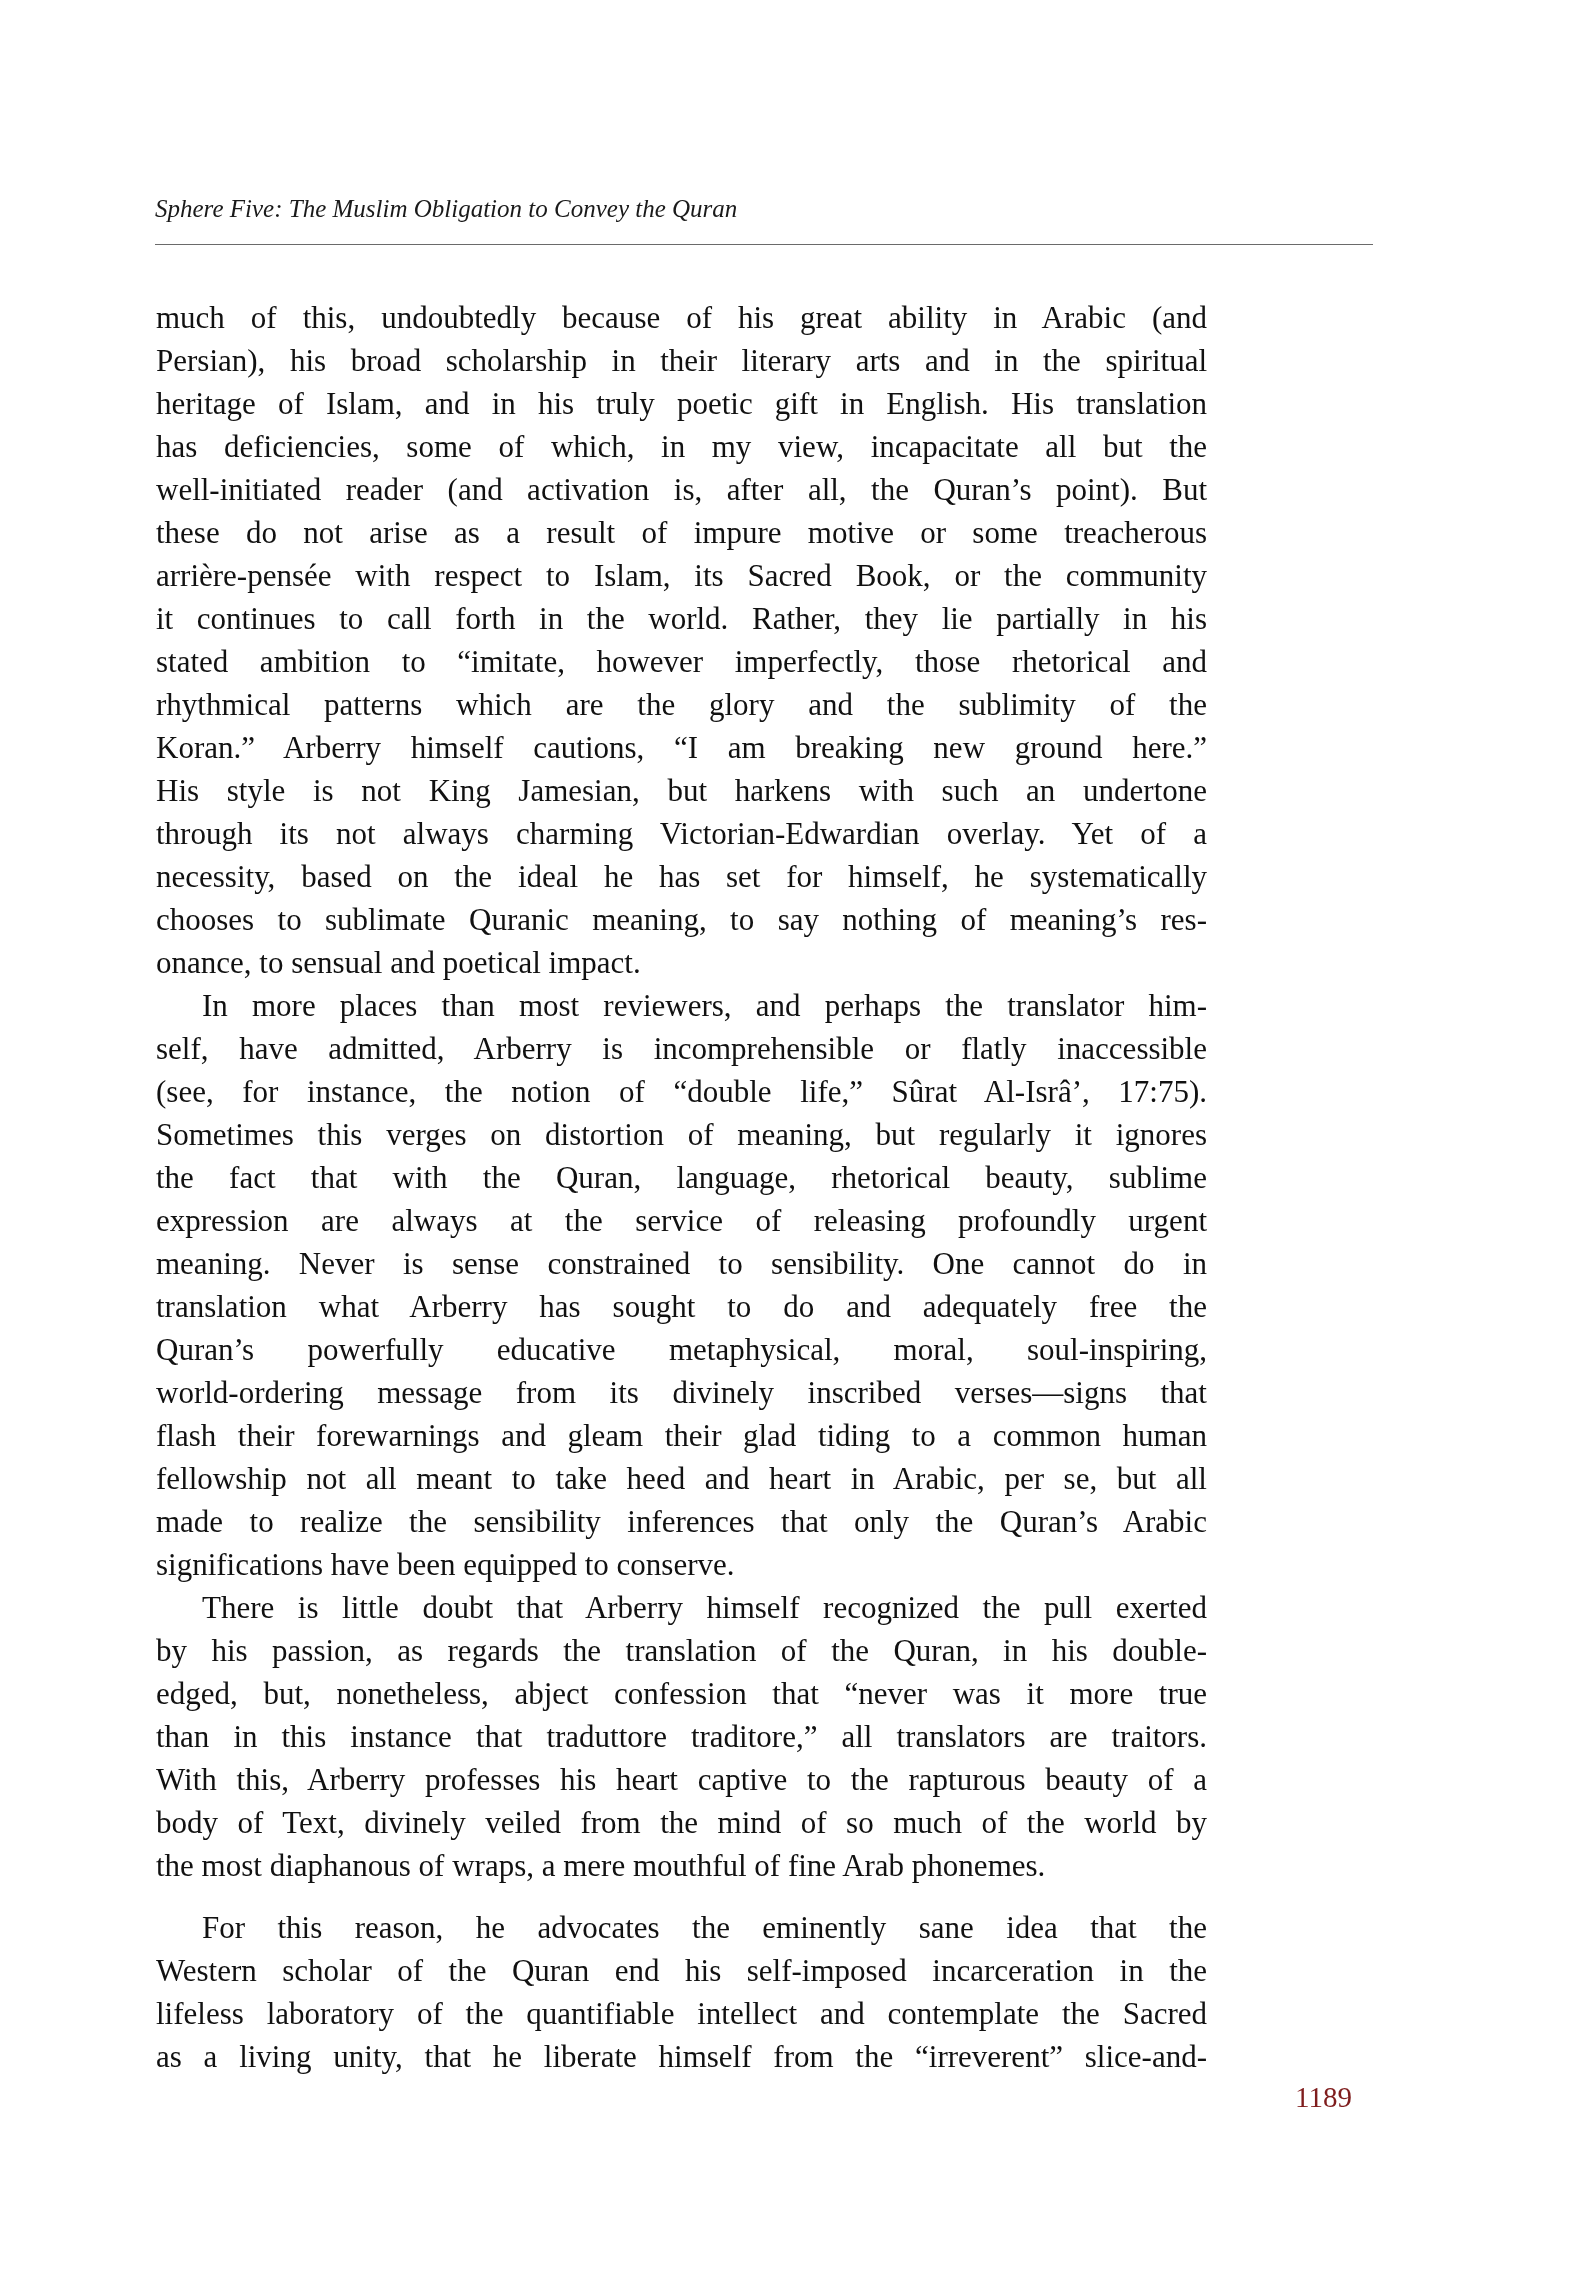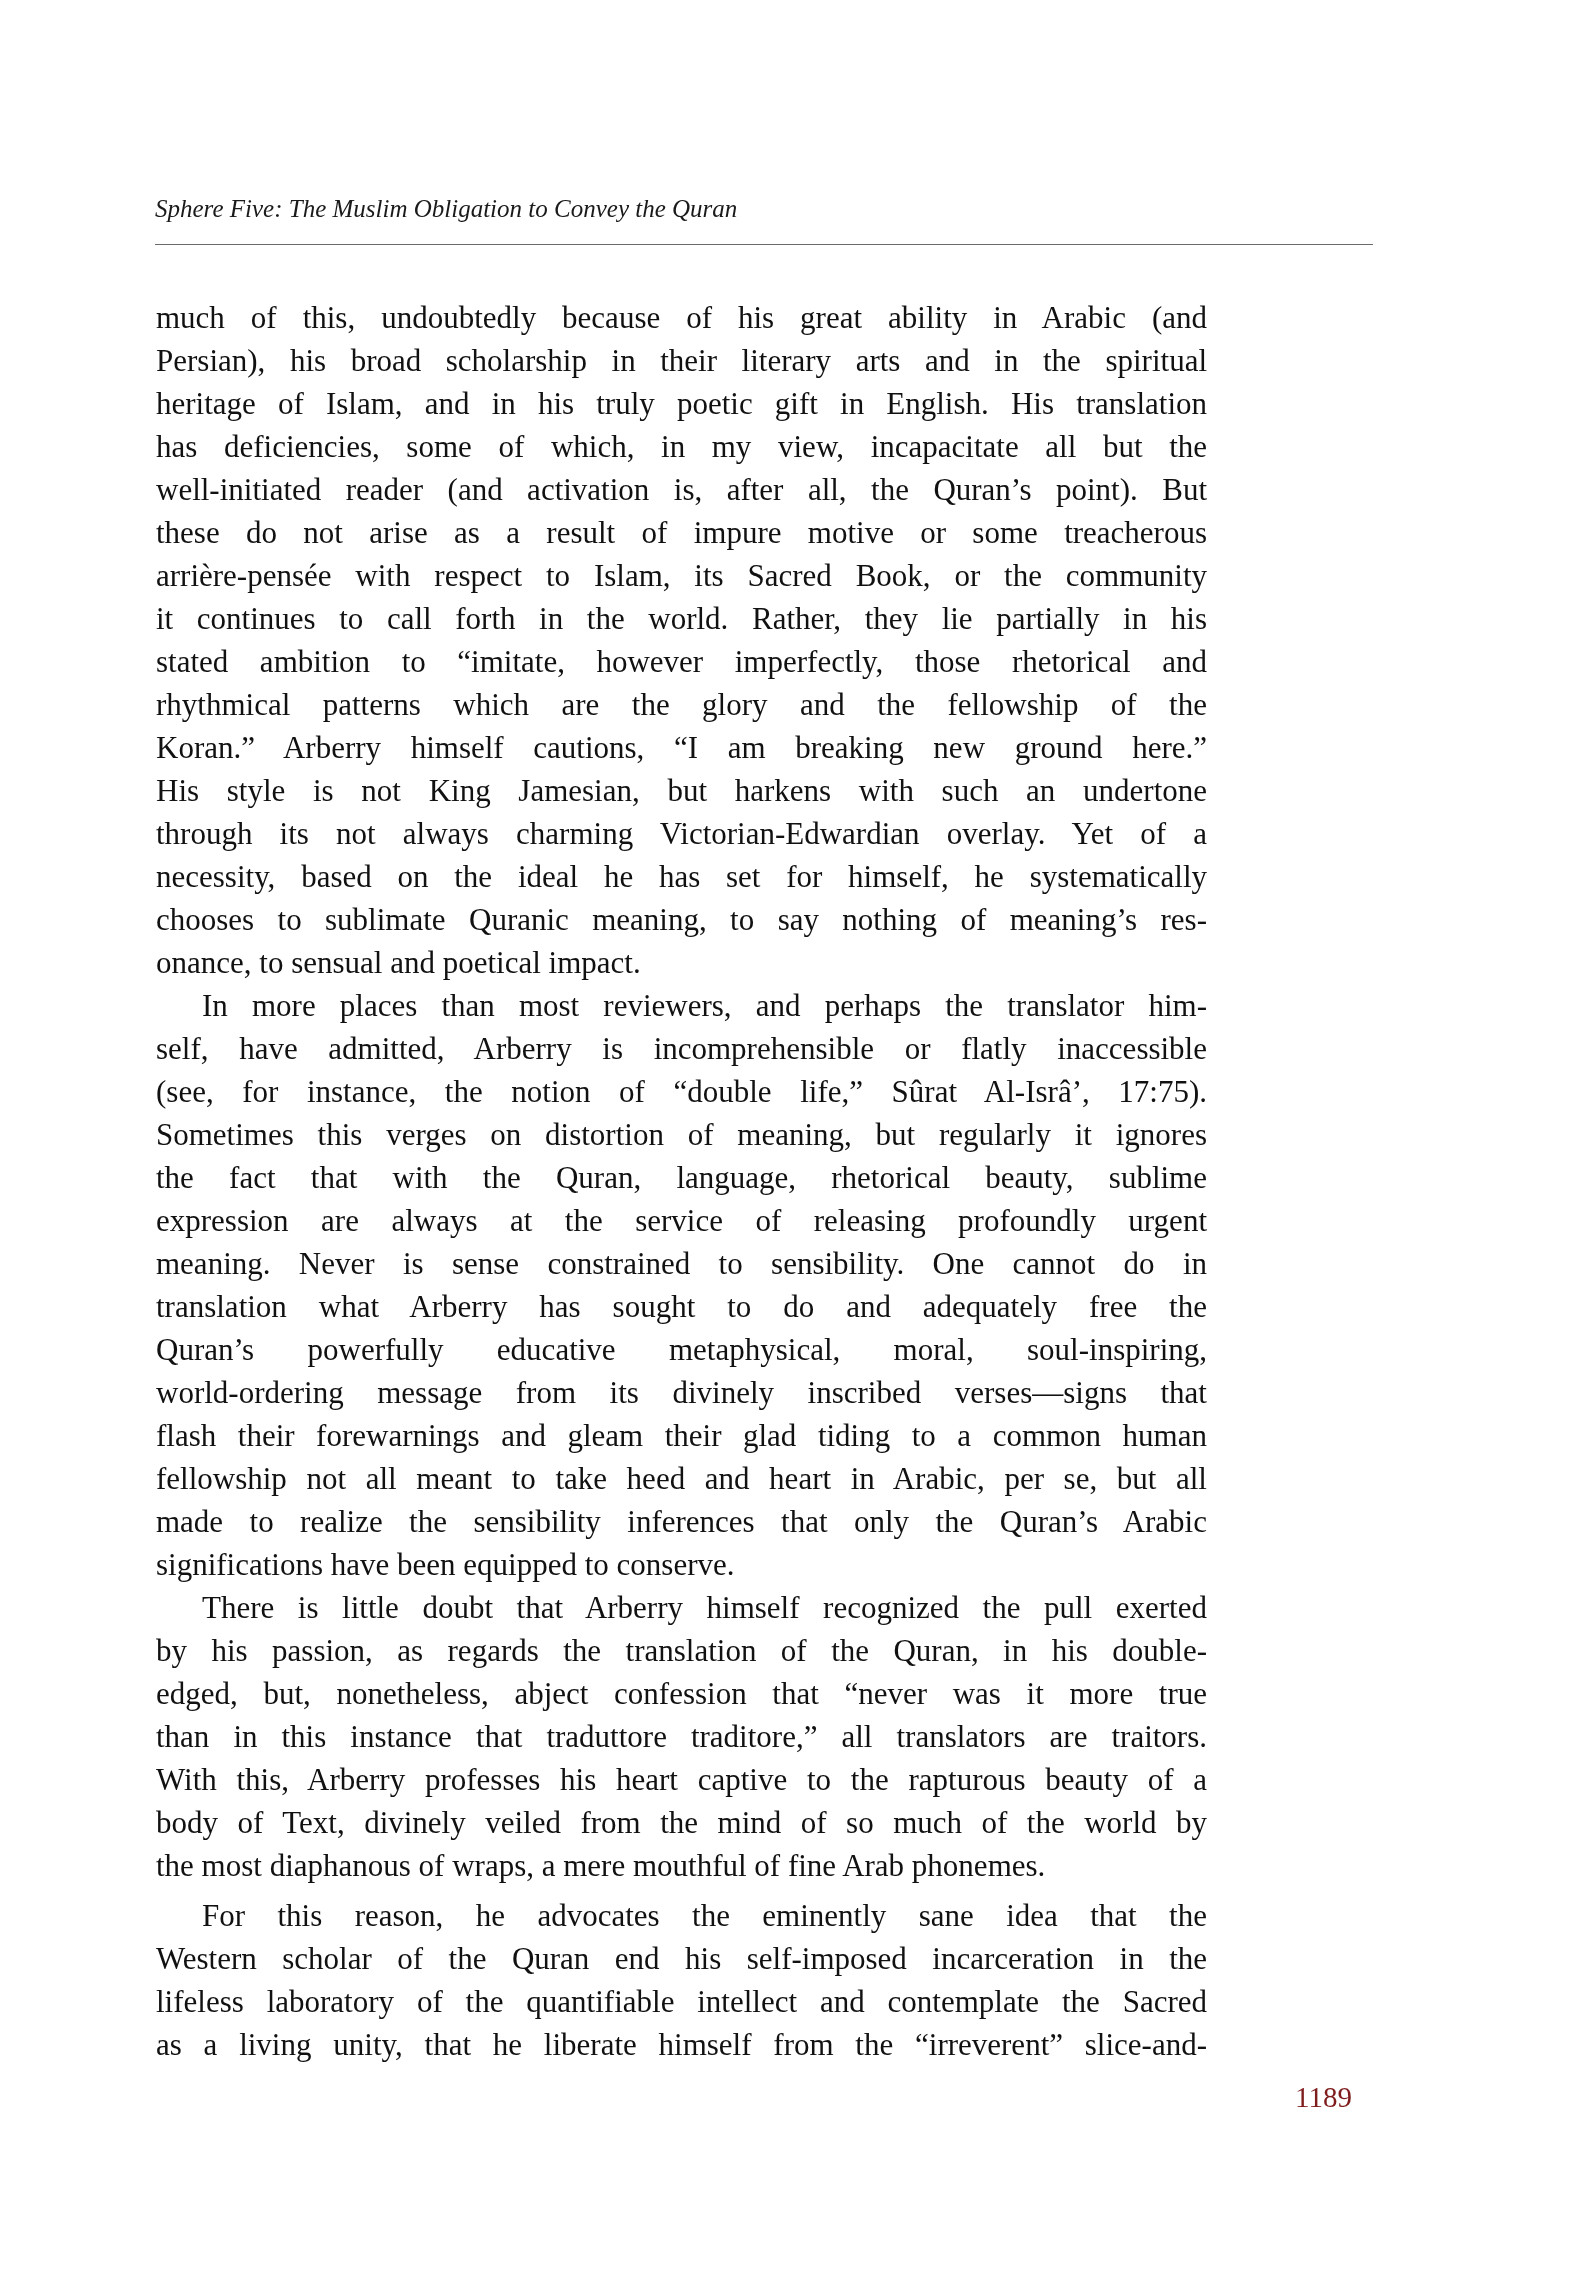--- a/index.html
+++ b/index.html
@@ -17,21 +17,21 @@
   .body-text {
     position: absolute; top: 296px; left: 156px; width: 1051px;
     font-size: 31px;
   }
   .line {
     display: block; height: 43px; line-height: 43px; white-space: nowrap;
     text-align: justify; text-align-last: justify; overflow: visible;
   }
   .line.last { text-align-last: left; }
   .line.indent { padding-left: 46px; }
-  .line.para-gap { margin-top: 7px; }
+  .line.para-gap { margin-top: 19px; }
   .it { }
   .folio {
     position: absolute; top: 2079px; left: 1295px; width: 77px; text-align: left;
     font-size: 29px; line-height: 36px; color: #7f1d1d;
   }
 </style>
 </head>
 <body>
 
 <div class="running-head">Sphere Five: The Muslim Obligation to Convey the Quran</div>
@@ -42,21 +42,21 @@
   <div>
     <span class="line">much of this, undoubtedly because of his great ability in Arabic (and</span>
     <span class="line">Persian), his broad scholarship in their literary arts and in the spiritual</span>
     <span class="line">heritage of Islam, and in his truly poetic gift in English. His translation</span>
     <span class="line">has deficiencies, some of which, in my view, incapacitate all but the</span>
     <span class="line">well-initiated reader (and activation is, after all, the Quran’s point). But</span>
     <span class="line">these do not arise as a result of impure motive or some treacherous</span>
     <span class="line"><span class="it">arrière-pensée</span><span> with respect to Islam, its Sacred Book, or the community</span></span>
     <span class="line">it continues to call forth in the world. Rather, they lie partially in his</span>
     <span class="line">stated ambition to “imitate, however imperfectly, those rhetorical and</span>
-    <span class="line">rhythmical patterns which are the glory and the fellowship of the</span>
+    <span class="line">rhythmical patterns which are the glory and the sublimity of the</span>
     <span class="line">Koran.” Arberry himself cautions, “I am breaking new ground here.”</span>
     <span class="line">His style is not King Jamesian, but harkens with such an undertone</span>
     <span class="line">through its not always charming Victorian-Edwardian overlay. Yet of a</span>
     <span class="line">necessity, based on the ideal he has set for himself, he systematically</span>
     <span class="line">chooses to sublimate Quranic meaning, to say nothing of meaning’s res-</span>
     <span class="line last">onance, to sensual and poetical impact.</span>
   </div>
 
   <div>
     <span class="line indent">In more places than most reviewers, and perhaps the translator him-</span>

